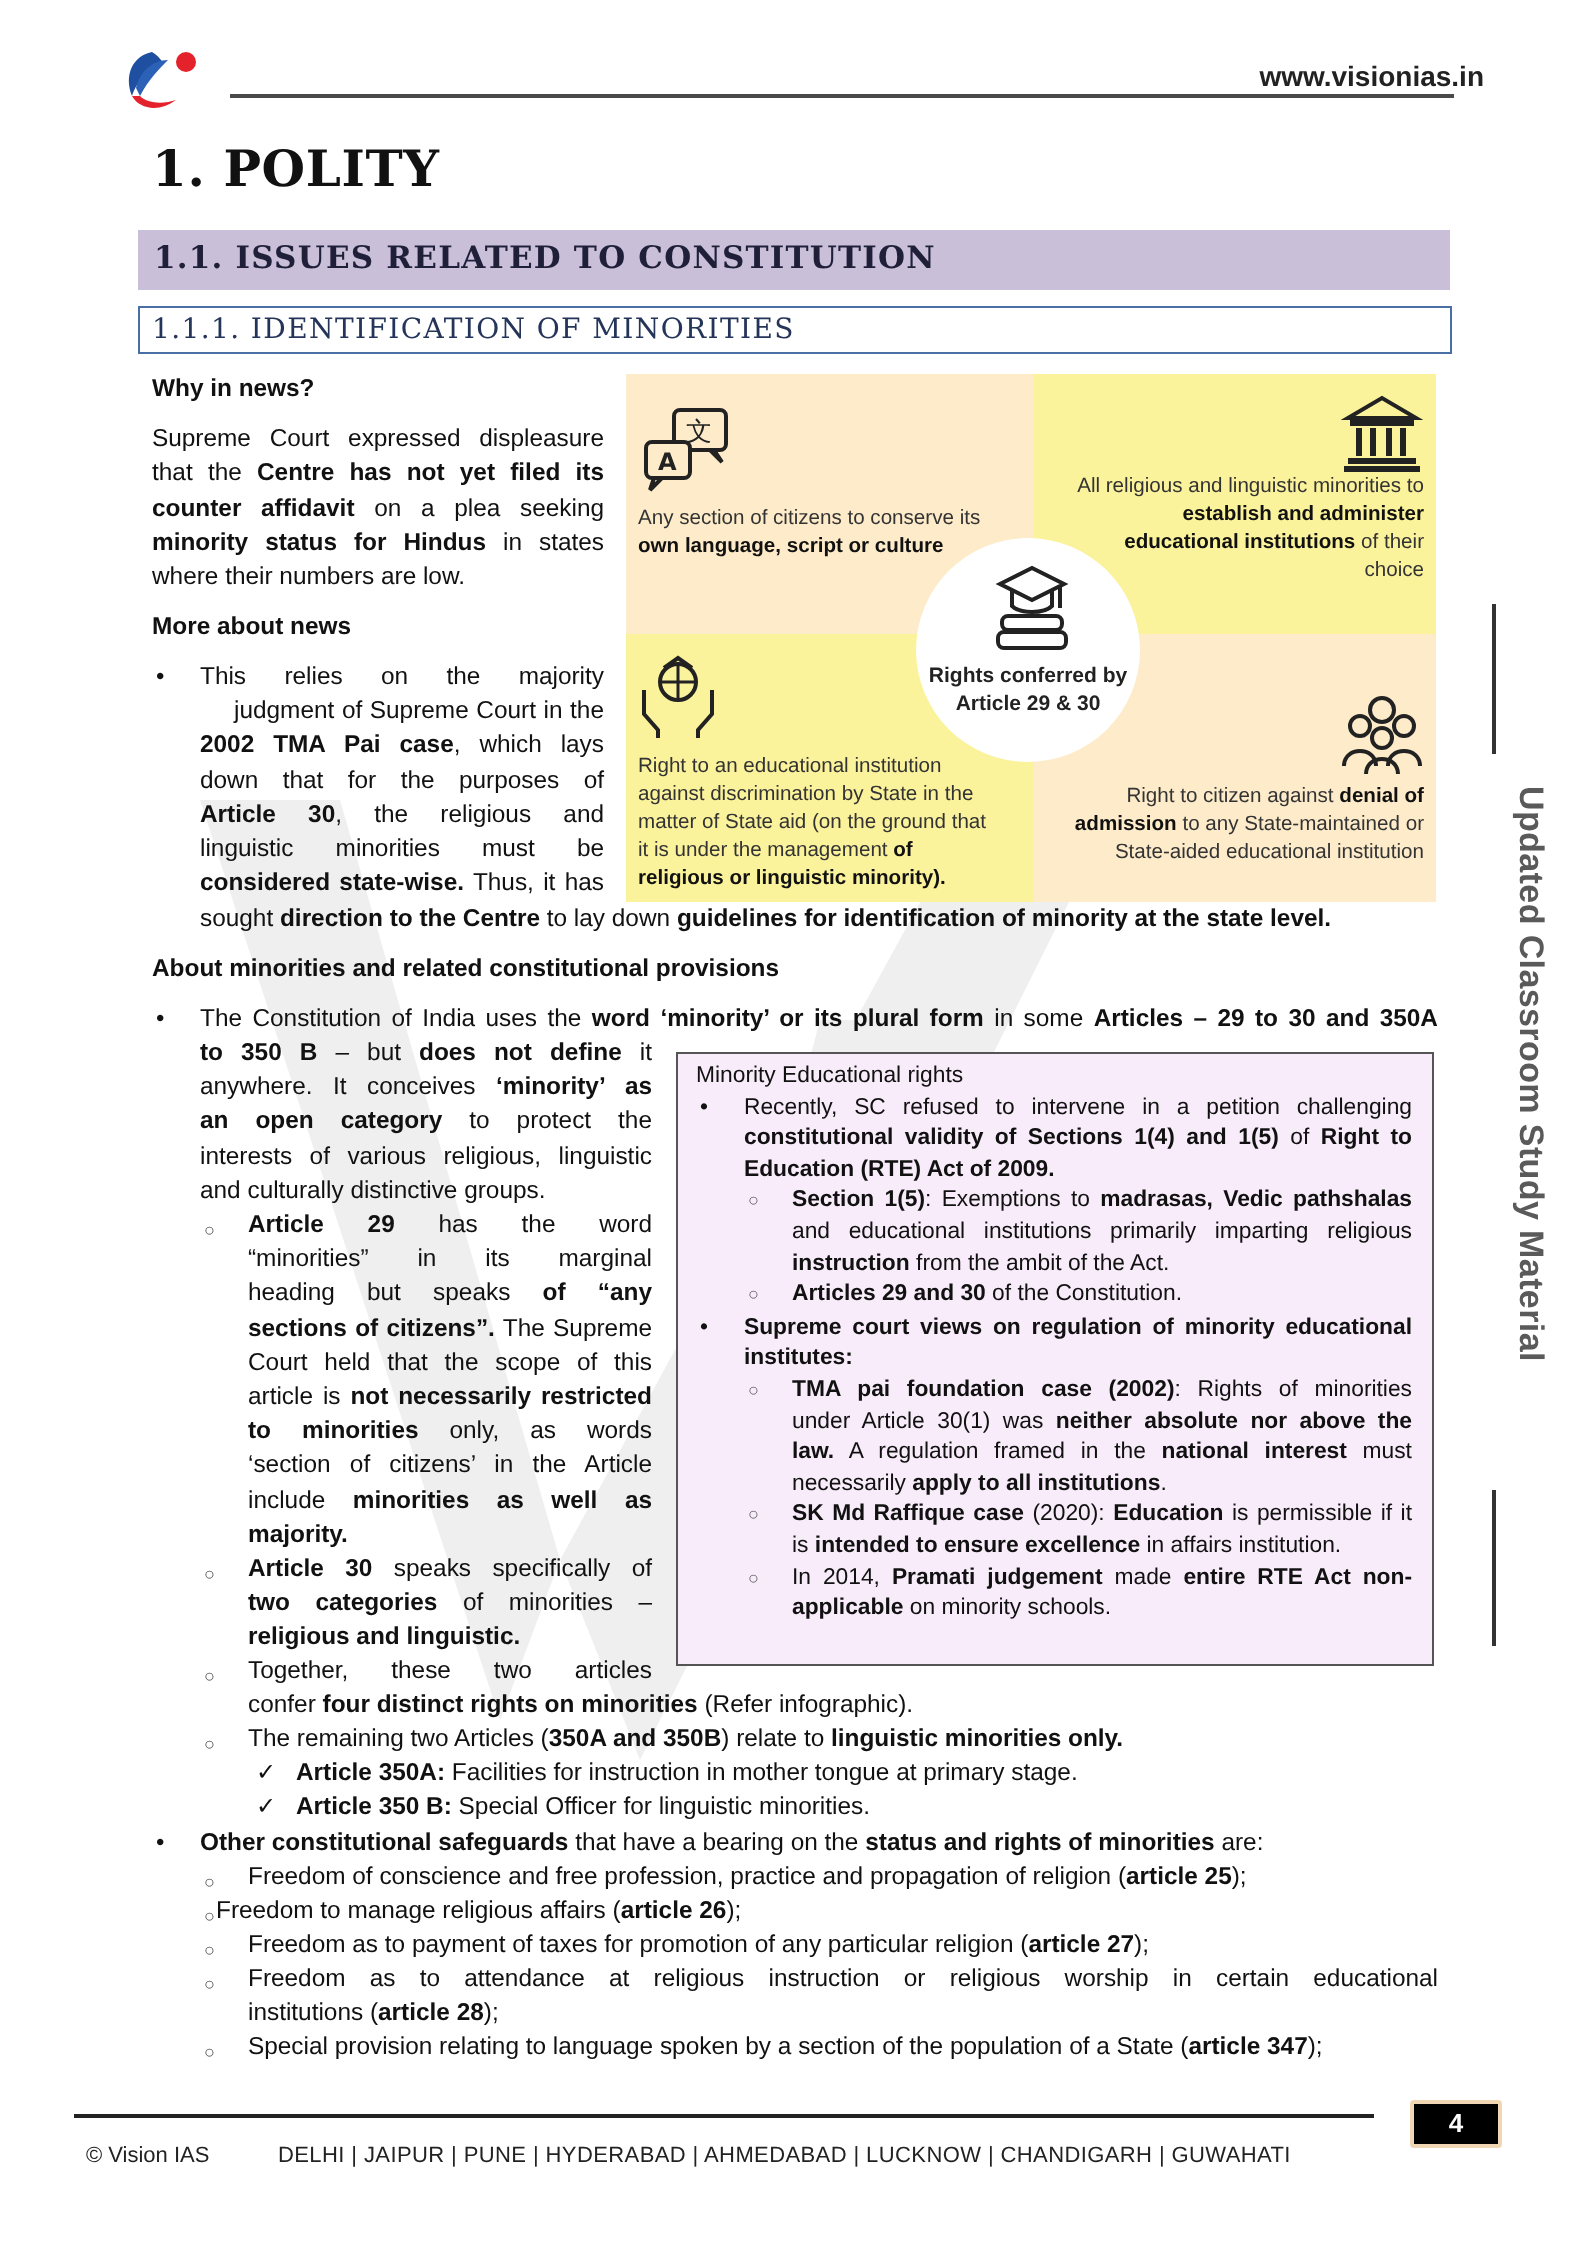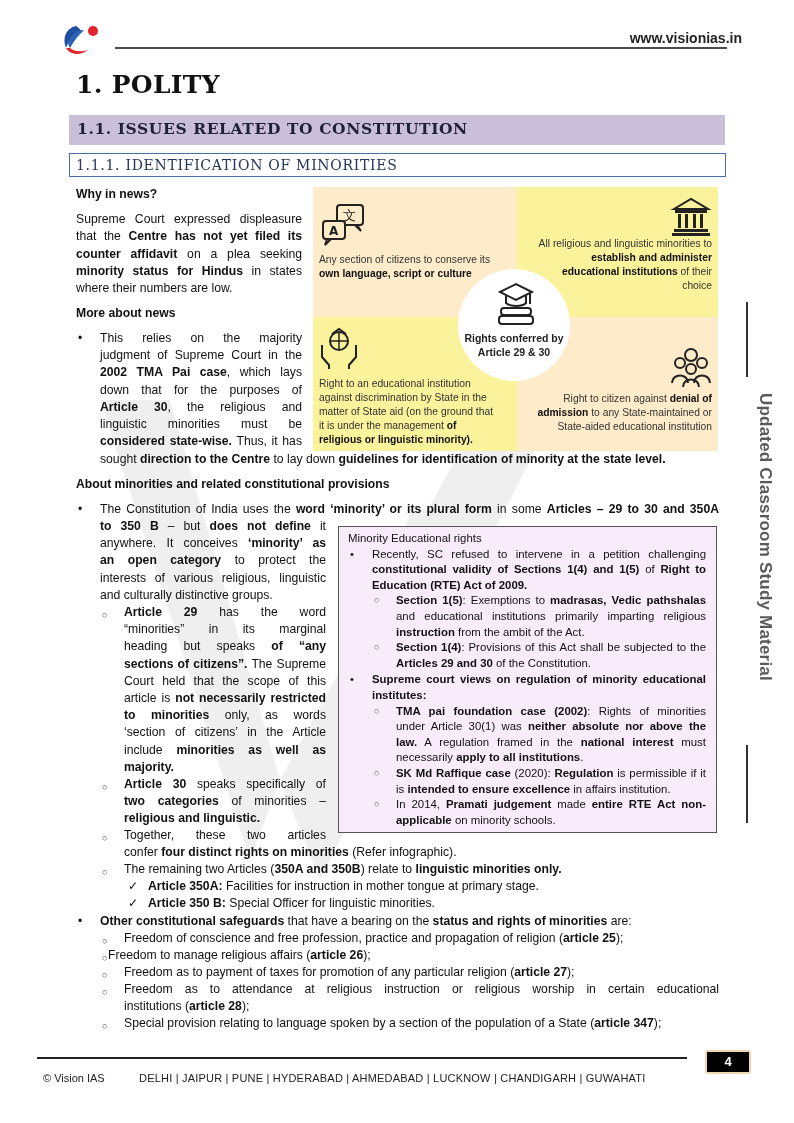--- a/index.html
+++ b/index.html
@@ -91,21 +91,21 @@
     <div class="just" style="text-align-last:justify;"><span>that the </span><b>Centre has not yet filed its</b></div>
     <div class="just" style="text-align-last:justify;"><b>counter affidavit</b><span> on a plea seeking</span></div>
     <div class="just" style="text-align-last:justify;"><b>minority status for Hindus</b><span> in states</span></div>
     <div><span>where their numbers are low.</span></div>
   </div>
 
   <div class="abs sub-head" style="left:76px; top:305px;">More about news</div>
   <div class="bullet" style="left:78px; top:330px;">•</div>
   <div class="abs" style="left:100px; top:330px; width:202px; line-height:17.2px;">
     <div style="text-align:justify; text-align-last:justify;"><span>This relies on the majority</span></div>
-    <div style="text-align:justify; text-align-last:justify;"><span>judgment of Supreme Court in the</span></div>
+    <div style="text-align:justify; text-align-last:justify;margin-left:17px;"><span>judgment of Supreme Court in the</span></div>
     <div style="text-align:justify; text-align-last:justify;"><b>2002 TMA Pai case</b><span>, which lays</span></div>
     <div style="text-align:justify; text-align-last:justify;"><span>down that for the purposes of</span></div>
     <div style="text-align:justify; text-align-last:justify;"><b>Article 30</b><span>, the religious and</span></div>
     <div style="text-align:justify; text-align-last:justify;"><span>linguistic minorities must be</span></div>
     <div style="text-align:justify; text-align-last:justify;"><b>considered state-wise.</b><span> Thus, it has</span></div>
   </div>
   <div class="abs" style="left:100px; top:451px; white-space:nowrap;">
     <span>sought </span><b>direction to the Centre</b><span> to lay down </span><b>guidelines for identification of minority at the state level.</b>
   </div>
 
@@ -275,38 +275,37 @@
       <div style="text-align:justify; text-align-last:justify;"><b>constitutional validity of Sections 1(4) and 1(5)</b><span> of </span><b>Right to</b></div>
       <div><b>Education (RTE) Act of 2009.</b></div>
       <div style="position:relative; padding-left:24px;">
         <span style="position:absolute; left:2px; top:0; font-size:9px; color:#555;">○</span>
         <div style="text-align:justify; text-align-last:justify;"><b>Section 1(5)</b><span>: Exemptions to </span><b>madrasas, Vedic pathshalas</b></div>
         <div style="text-align:justify; text-align-last:justify;">and educational institutions primarily imparting religious</div>
         <div><b>instruction</b><span> from the ambit of the Act.</span></div>
       </div>
       <div style="position:relative; padding-left:24px;">
         <span style="position:absolute; left:2px; top:0; font-size:9px; color:#555;">○</span>
-        <div style="text-align:justify; text-align-last:justify;"><b>Section 1(4)</b><span>: Provisions of this Act shall be subjected to the</span></div>
         <div><b>Articles 29 and 30</b><span> of the Constitution.</span></div>
       </div>
     </div>
     <div style="position:relative; padding-left:24px; margin-top:1px;">
       <span style="position:absolute; left:2px; top:0;">•</span>
       <div style="text-align:justify; text-align-last:justify;"><b>Supreme court views on regulation of minority educational</b></div>
       <div><b>institutes:</b></div>
       <div style="position:relative; padding-left:24px;">
         <span style="position:absolute; left:2px; top:0; font-size:9px; color:#555;">○</span>
         <div style="text-align:justify; text-align-last:justify;"><b>TMA pai foundation case (2002)</b><span>: Rights of minorities</span></div>
         <div style="text-align:justify; text-align-last:justify;"><span>under Article 30(1) was </span><b>neither absolute nor above the</b></div>
         <div style="text-align:justify; text-align-last:justify;"><b>law.</b><span> A regulation framed in the </span><b>national interest</b><span> must</span></div>
         <div><span>necessarily </span><b>apply to all institutions</b><span>.</span></div>
       </div>
       <div style="position:relative; padding-left:24px;">
         <span style="position:absolute; left:2px; top:0; font-size:9px; color:#555;">○</span>
-        <div style="text-align:justify; text-align-last:justify;"><b>SK Md Raffique case</b><span> (2020): </span><b>Regulation</b><span> is permissible if it</span></div>
+        <div style="text-align:justify; text-align-last:justify;"><b>SK Md Raffique case</b><span> (2020): </span><b>Education</b><span> is permissible if it</span></div>
         <div><span>is </span><b>intended to ensure excellence</b><span> in affairs institution.</span></div>
       </div>
       <div style="position:relative; padding-left:24px;">
         <span style="position:absolute; left:2px; top:0; font-size:9px; color:#555;">○</span>
         <div style="text-align:justify; text-align-last:justify;"><span>In 2014, </span><b>Pramati judgement</b><span> made </span><b>entire RTE Act non-</b></div>
         <div><b>applicable</b><span> on minority schools.</span></div>
       </div>
     </div>
   </div>
 </div>

